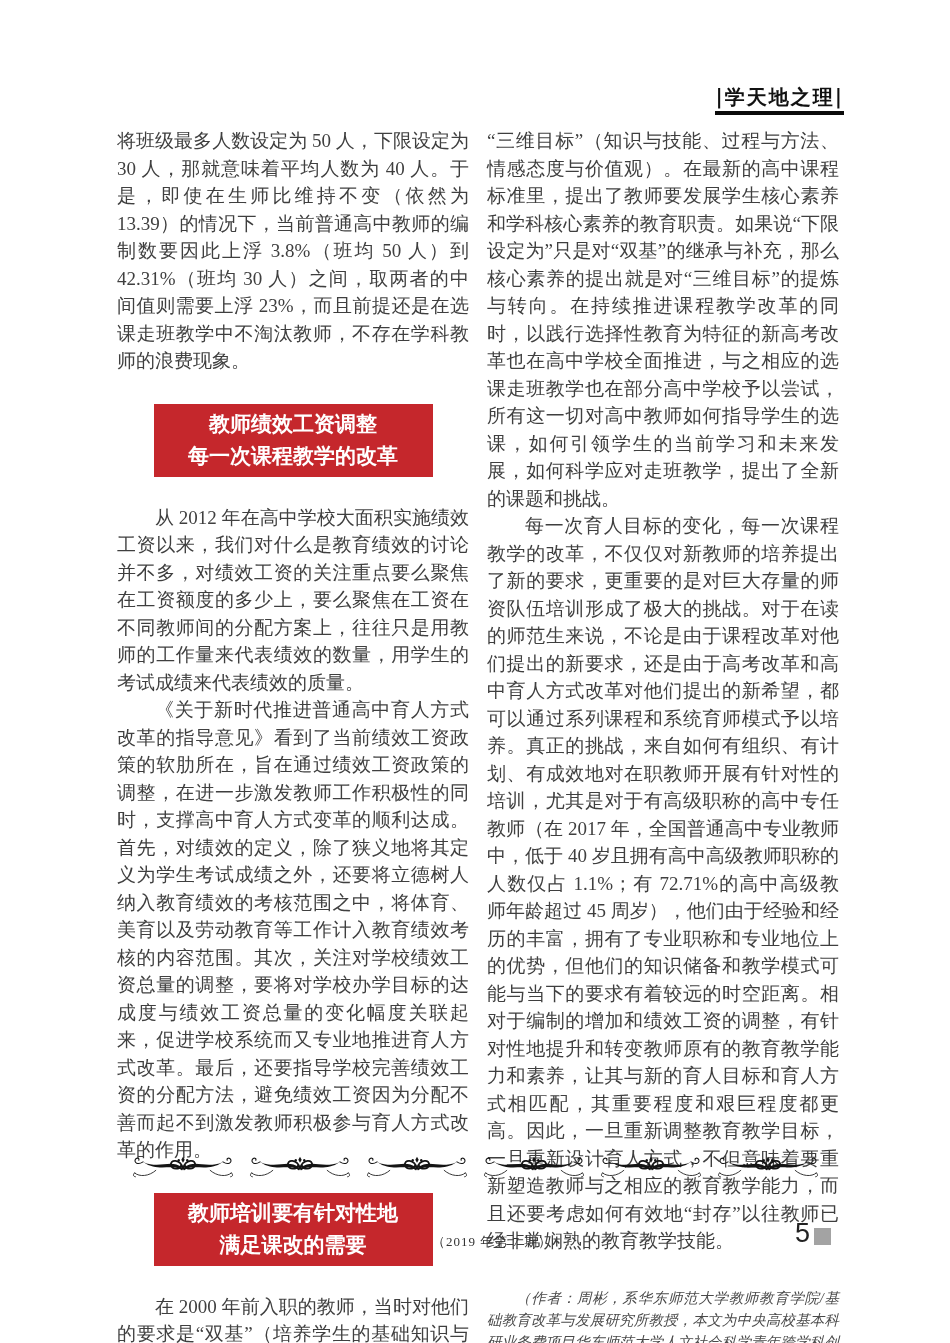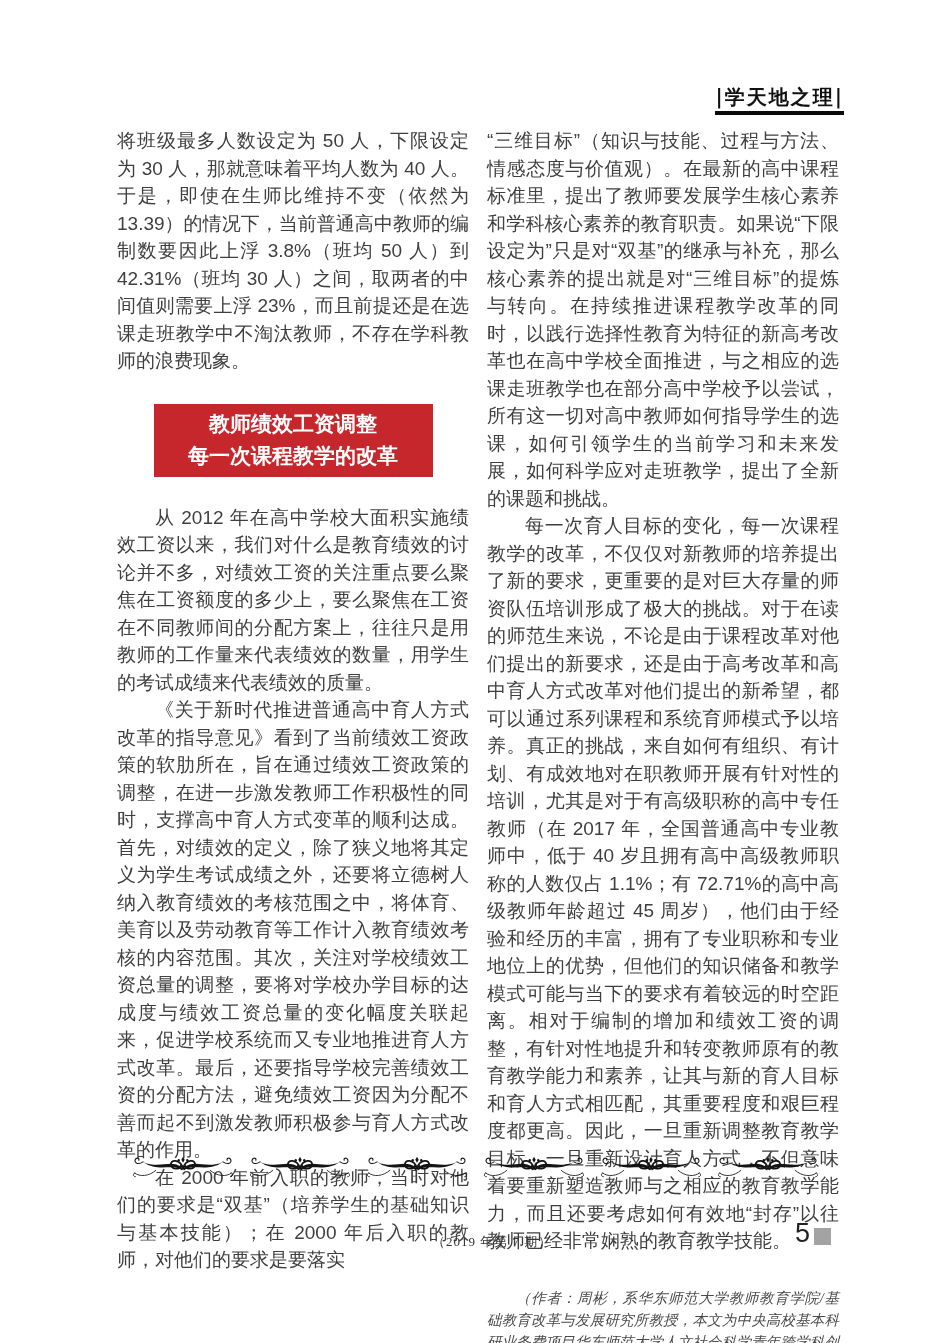--- a/index.html
+++ b/index.html
@@ -35,21 +35,21 @@
     position: absolute;
     top: 127px;
     width: 352px;
     color: #3f3f3f;
     font-size: 19px;
     line-height: 27.5px;
     text-align: justify;
   }
   .col-left  { left: 117px; }
   .col-right { left: 487px; }
-  .para { text-align: justify; }
+  .para { text-align: justify; font-family: Liberation Serif, serif; }
   .para.indent { text-indent: 2em; }
 
   
   .section-heading {
     width: 279px;
     margin: 29px auto 27px auto;
     background: #c5272c;
     color: #ffffff;
     text-align: center;
     font-weight: bold;
@@ -126,20 +126,24 @@
 
     <div class="section-heading">
       <div>教师绩效工资调整</div>
       <div>每一次课程教学的改革</div>
     </div>
 
     <p class="para indent">从 2012 年在高中学校大面积实施绩效工资以来，我们对什么是教育绩效的讨论并不多，对绩效工资的关注重点要么聚焦在工资额度的多少上，要么聚焦在工资在不同教师间的分配方案上，往往只是用教师的工作量来代表绩效的数量，用学生的考试成绩来代表绩效的质量。</p>
 
     <p class="para indent">《关于新时代推进普通高中育人方式改革的指导意见》看到了当前绩效工资政策的软肋所在，旨在通过绩效工资政策的调整，在进一步激发教师工作积极性的同时，支撑高中育人方式变革的顺利达成。首先，对绩效的定义，除了狭义地将其定义为学生考试成绩之外，还要将立德树人纳入教育绩效的考核范围之中，将体育、美育以及劳动教育等工作计入教育绩效考核的内容范围。其次，关注对学校绩效工资总量的调整，要将对学校办学目标的达成度与绩效工资总量的变化幅度关联起来，促进学校系统而又专业地推进育人方式改革。最后，还要指导学校完善绩效工资的分配方法，避免绩效工资因为分配不善而起不到激发教师积极参与育人方式改革的作用。</p>
 
+    <div class="section-heading">
+      <div>教师培训要有针对性地</div>
+      <div>满足课改的需要</div>
+    </div>
 
     <p class="para indent">在 2000 年前入职的教师，当时对他们的要求是“双基”（培养学生的基础知识与基本技能）；在 2000 年后入职的教师，对他们的要求是要落实</p>
   </div>
 
   <div class="col col-right">
     <p class="para">“三维目标”（知识与技能、过程与方法、情感态度与价值观）。在最新的高中课程标准里，提出了教师要发展学生核心素养和学科核心素养的教育职责。如果说“下限设定为”只是对“双基”的继承与补充，那么核心素养的提出就是对“三维目标”的提炼与转向。在持续推进课程教学改革的同时，以践行选择性教育为特征的新高考改革也在高中学校全面推进，与之相应的选课走班教学也在部分高中学校予以尝试，所有这一切对高中教师如何指导学生的选课，如何引领学生的当前学习和未来发展，如何科学应对走班教学，提出了全新的课题和挑战。</p>
 
     <p class="para indent">每一次育人目标的变化，每一次课程教学的改革，不仅仅对新教师的培养提出了新的要求，更重要的是对巨大存量的师资队伍培训形成了极大的挑战。对于在读的师范生来说，不论是由于课程改革对他们提出的新要求，还是由于高考改革和高中育人方式改革对他们提出的新希望，都可以通过系列课程和系统育师模式予以培养。真正的挑战，来自如何有组织、有计划、有成效地对在职教师开展有针对性的培训，尤其是对于有高级职称的高中专任教师（在 2017 年，全国普通高中专业教师中，低于 40 岁且拥有高中高级教师职称的人数仅占 1.1%；有 72.71%的高中高级教师年龄超过 45 周岁），他们由于经验和经历的丰富，拥有了专业职称和专业地位上的优势，但他们的知识储备和教学模式可能与当下的要求有着较远的时空距离。相对于编制的增加和绩效工资的调整，有针对性地提升和转变教师原有的教育教学能力和素养，让其与新的育人目标和育人方式相匹配，其重要程度和艰巨程度都更高。因此，一旦重新调整教育教学目标，一旦重新设计育人方式，不但意味着要重新塑造教师与之相应的教育教学能力，而且还要考虑如何有效地“封存”以往教师已经非常娴熟的教育教学技能。</p>
 
     <p class="author-note">（作者：周彬，系华东师范大学教师教育学院/基础教育改革与发展研究所教授，本文为中央高校基本科研业务费项目华东师范大学人文社会科学青年跨学科创新团队项目［批准号为2018ECNU-QKT003］阶段性研究成果）</p>

